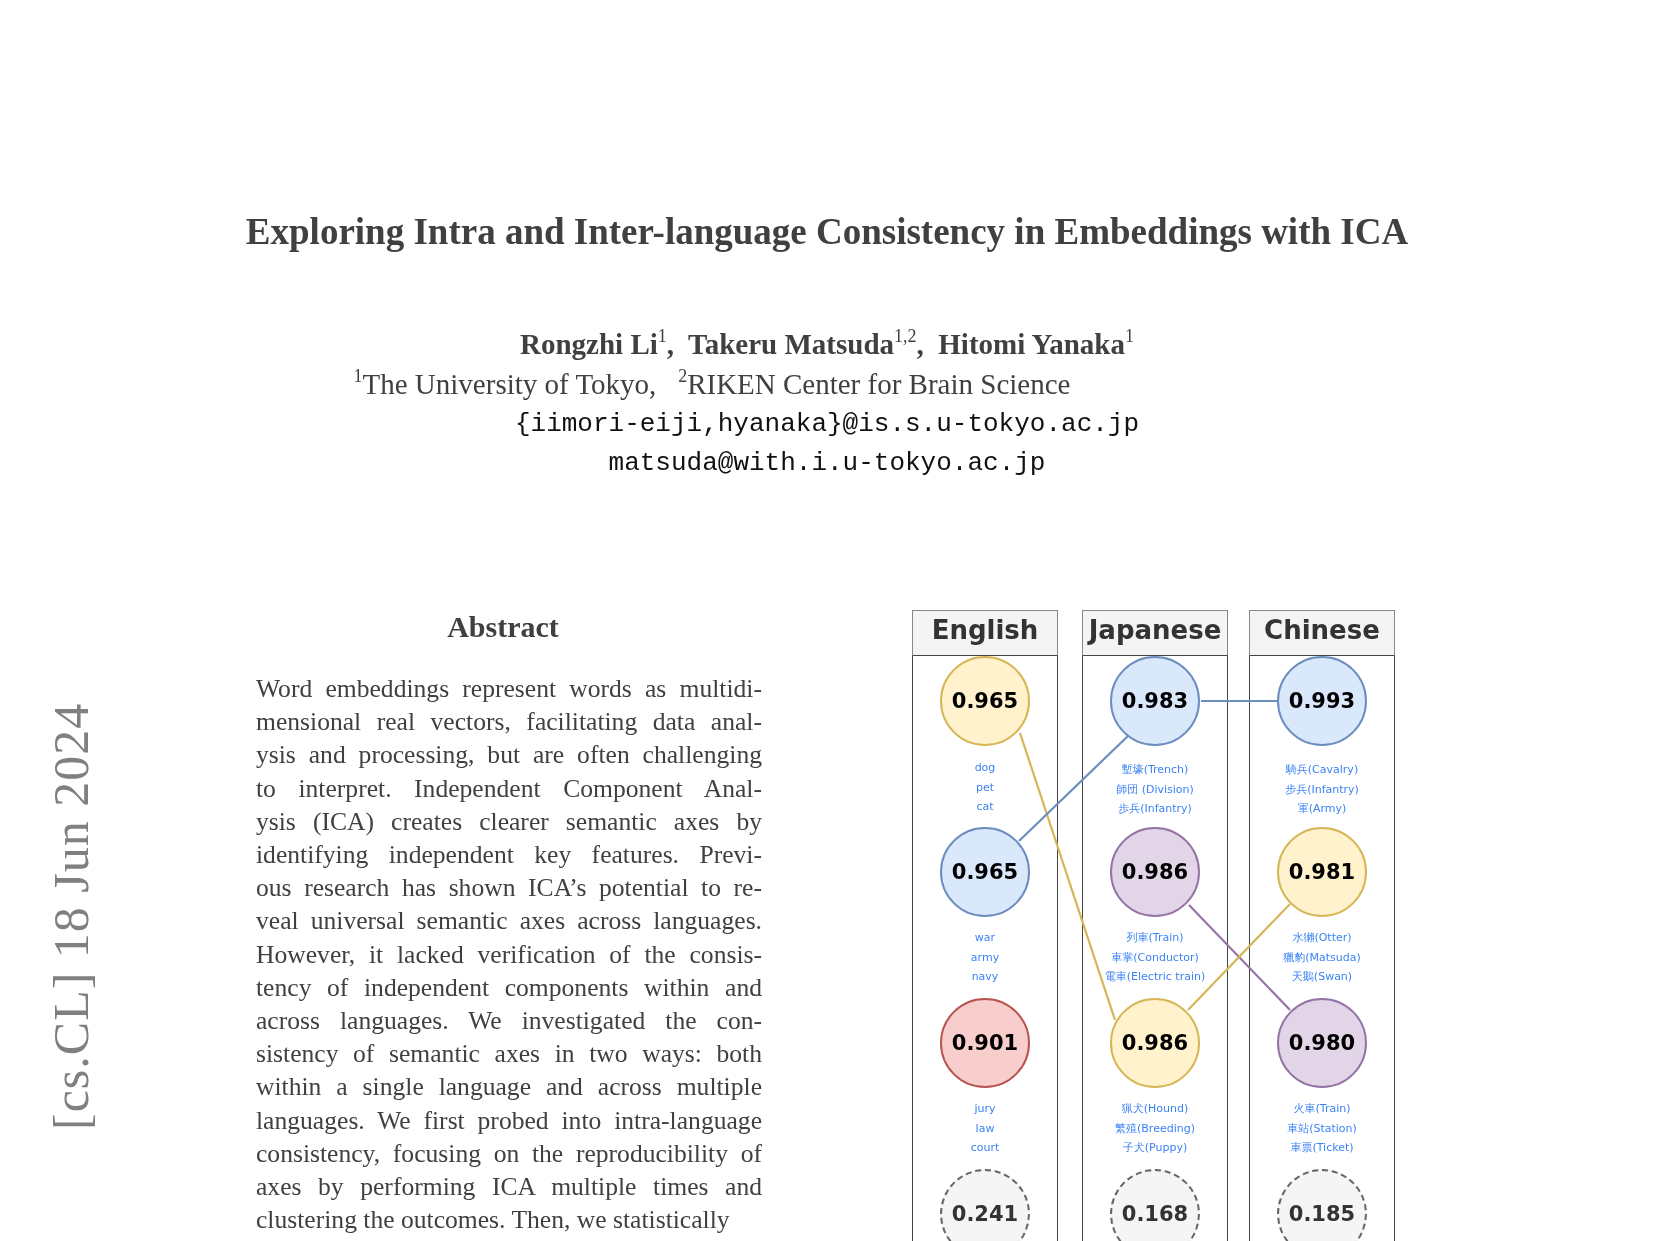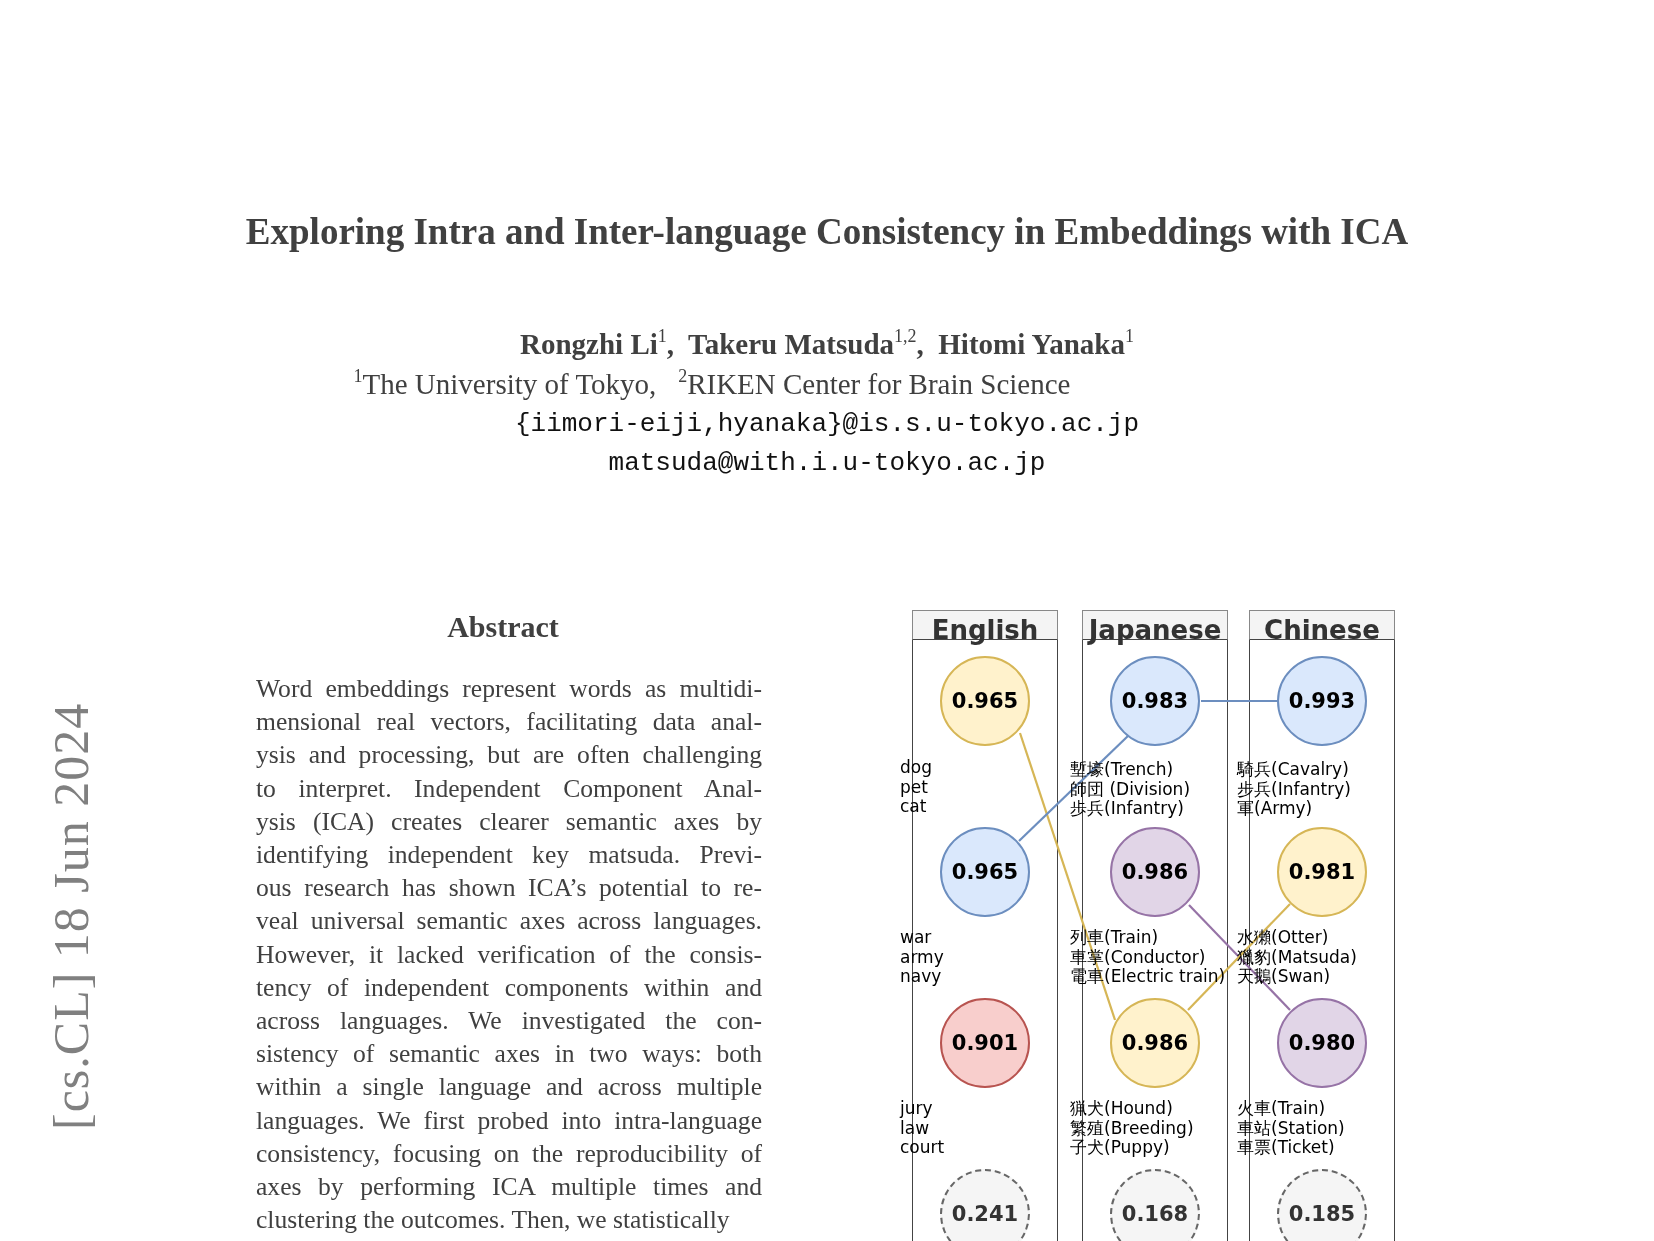--- a/index.html
+++ b/index.html
@@ -39,32 +39,32 @@
     position:absolute; left:244px; width:518px; top:672px;
     font-size:25.6px; line-height:33.2px; text-align:justify; hyphens:manual;
   }
   #abstract-body span { display:block; text-align:justify; text-align-last:justify; white-space:nowrap;margin-left:12px; }
   #abstract-body span.last { text-align-last:left; }
 
   
   #figure { position:absolute; left:0; top:0; width:1654px; height:1241px; pointer-events:none; }
   .lang-col { position:absolute; top:610px; width:146px; height:640px; border:1.5px solid #444; box-sizing:border-box; background:transparent; }
   .lang-head {
-    position:absolute; top:610px; width:146px; height:30px; box-sizing:border-box;
+    position:absolute; top:610px; width:146px; height:46px; box-sizing:border-box;
     background:#f4f4f4; border:1.5px solid #888; border-bottom:1.5px solid #444;
     text-align:center; font-size:26px; font-weight:bold; color:#333; line-height:39px;
   }
   .node {
     position:absolute; width:90px; height:90px; border-radius:50%; box-sizing:border-box;
     border:2.5px solid; display:flex; align-items:center; justify-content:center;
     font-size:21px; font-weight:bold; color:#000;
   }
   .node.dashed { border-style:dashed; color:#333; }
   .words {
-    position:absolute; width:170px; font-size:17px; line-height:19.5px; color:#000000;
+    position:absolute; width:170px; text-align:center; font-size:11px; line-height:19.5px; color:#3b82f6;
   }
 </style>
 </head>
 <body>
 
 <div id="arxiv-stamp" class="serif">[cs.CL]  18 Jun 2024</div>
 
 <div id="title" class="serif">Exploring Intra and Inter-language Consistency in Embeddings with ICA</div>
 
 <div id="authors" class="serif">
@@ -81,21 +81,21 @@
 <div id="email1" class="email mono">{iimori-eiji,hyanaka}@is.s.u-tokyo.ac.jp</div>
 <div id="email2" class="email mono">matsuda@with.i.u-tokyo.ac.jp</div>
 
 <div id="abstract-heading" class="serif">Abstract</div>
 <div id="abstract-body" class="serif">
   <span>Word embeddings represent words as multidi-</span>
   <span>mensional real vectors, facilitating data anal-</span>
   <span>ysis and processing, but are often challenging</span>
   <span>to interpret.  Independent Component Anal-</span>
   <span>ysis (ICA) creates clearer semantic axes by</span>
-  <span>identifying independent key matsuda.  Previ-</span>
+  <span>identifying independent key features.  Previ-</span>
   <span>ous research has shown ICA’s potential to re-</span>
   <span>veal universal semantic axes across languages.</span>
   <span>However, it lacked verification of the consis-</span>
   <span>tency of independent components within and</span>
   <span>across languages.  We investigated the con-</span>
   <span>sistency of semantic axes in two ways: both</span>
   <span>within a single language and across multiple</span>
   <span>languages. We first probed into intra-language</span>
   <span>consistency, focusing on the reproducibility of</span>
   <span>axes by performing ICA multiple times and</span>

